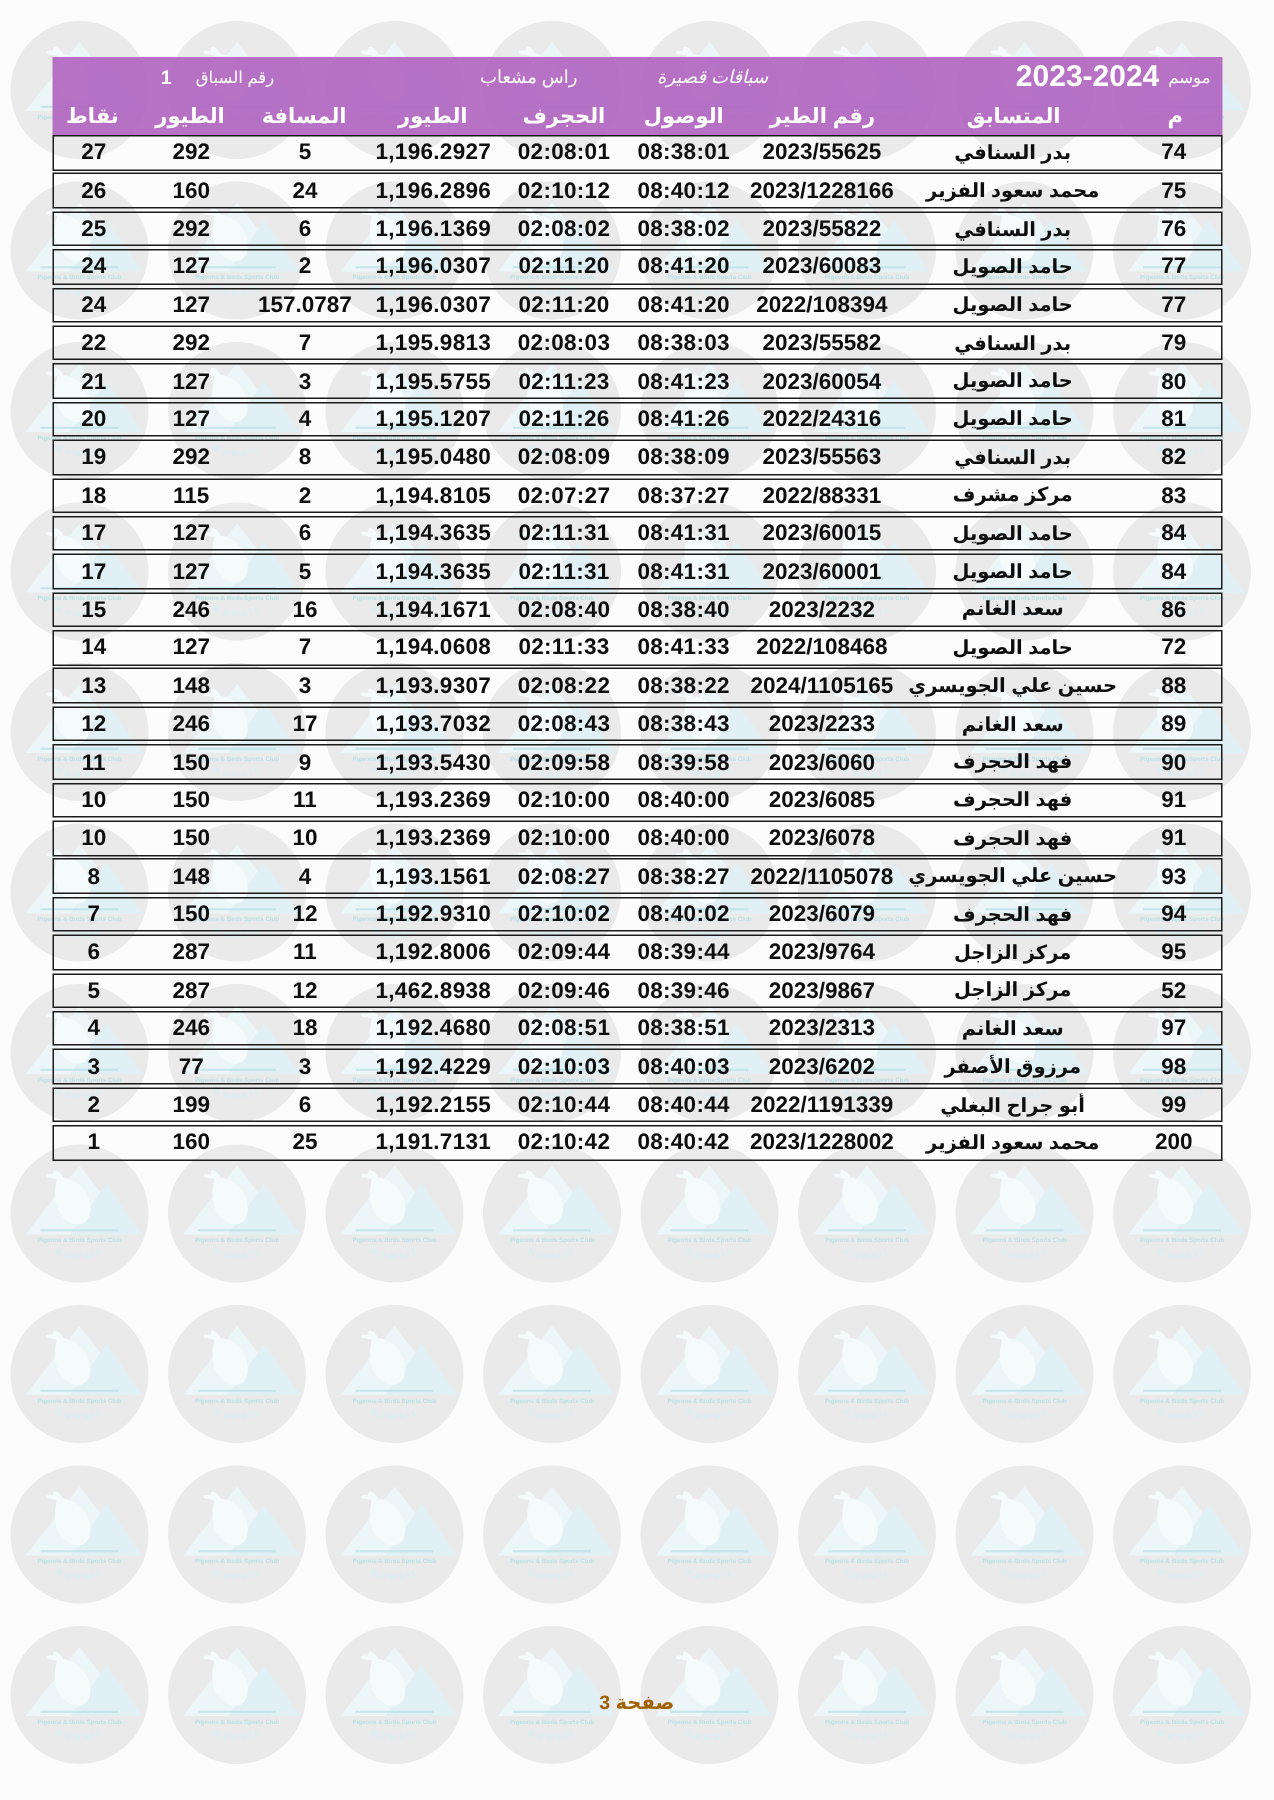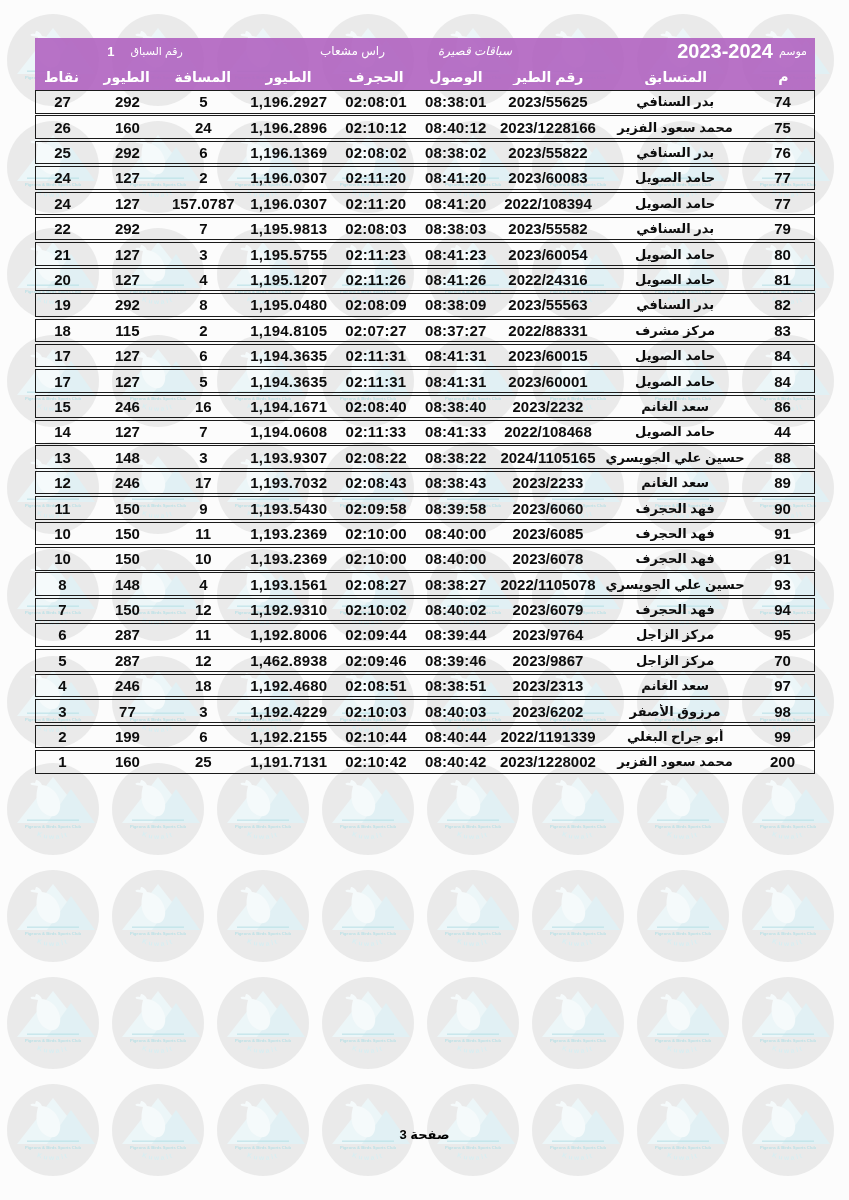--- a/index.html
+++ b/index.html
@@ -35,21 +35,21 @@
     display:grid;grid-template-columns:var(--cols);direction:rtl;
     box-sizing:border-box;height:23.5px;margin-bottom:1.9px;
     border:1.5px solid #1b1b1b;align-items:center;text-align:center;
     font-weight:bold;font-size:15px;color:#0d0d0d;background:transparent;
   }
   .c{overflow:hidden;white-space:nowrap;}
   .c-name{font-size:13px;}
   .c-speed,.c-arrival,.c-flight{letter-spacing:.2px;}
   .page-footer{
     position:absolute;left:0;top:1127px;width:849px;z-index:1;
-    text-align:center;font-size:13px;font-weight:bold;color:#000000;direction:rtl;
+    text-align:center;font-size:13px;font-weight:bold;color:#a16207;direction:rtl;
   }
   .svg-defs{position:absolute;width:0;height:0;overflow:hidden;}
 </style>
 </head>
 <body>
 
 <svg class="svg-defs" aria-hidden="true">
   <defs>
     <symbol id="wm-sym" viewBox="0 0 96 96">
       <circle cx="48" cy="48" r="46" fill="#c6c6c6"></circle>
@@ -502,21 +502,21 @@
         <div class="c c-name">سعد الغانم</div>
         <div class="c c-pigeon_no">2023/2232</div>
         <div class="c c-arrival">08:38:40</div>
         <div class="c c-flight">02:08:40</div>
         <div class="c c-speed">1,194.1671</div>
         <div class="c c-distance">16</div>
         <div class="c c-birds">246</div>
         <div class="c c-points">15</div>
       </div>
       <div class="row">
-        <div class="c c-rank">44</div>
+        <div class="c c-rank">72</div>
         <div class="c c-name">حامد الصويل</div>
         <div class="c c-pigeon_no">2022/108468</div>
         <div class="c c-arrival">08:41:33</div>
         <div class="c c-flight">02:11:33</div>
         <div class="c c-speed">1,194.0608</div>
         <div class="c c-distance">7</div>
         <div class="c c-birds">127</div>
         <div class="c c-points">14</div>
       </div>
       <div class="row">
@@ -601,21 +601,21 @@
         <div class="c c-name">مركز الزاجل</div>
         <div class="c c-pigeon_no">2023/9764</div>
         <div class="c c-arrival">08:39:44</div>
         <div class="c c-flight">02:09:44</div>
         <div class="c c-speed">1,192.8006</div>
         <div class="c c-distance">11</div>
         <div class="c c-birds">287</div>
         <div class="c c-points">6</div>
       </div>
       <div class="row">
-        <div class="c c-rank">70</div>
+        <div class="c c-rank">52</div>
         <div class="c c-name">مركز الزاجل</div>
         <div class="c c-pigeon_no">2023/9867</div>
         <div class="c c-arrival">08:39:46</div>
         <div class="c c-flight">02:09:46</div>
         <div class="c c-speed">1,462.8938</div>
         <div class="c c-distance">12</div>
         <div class="c c-birds">287</div>
         <div class="c c-points">5</div>
       </div>
       <div class="row">

